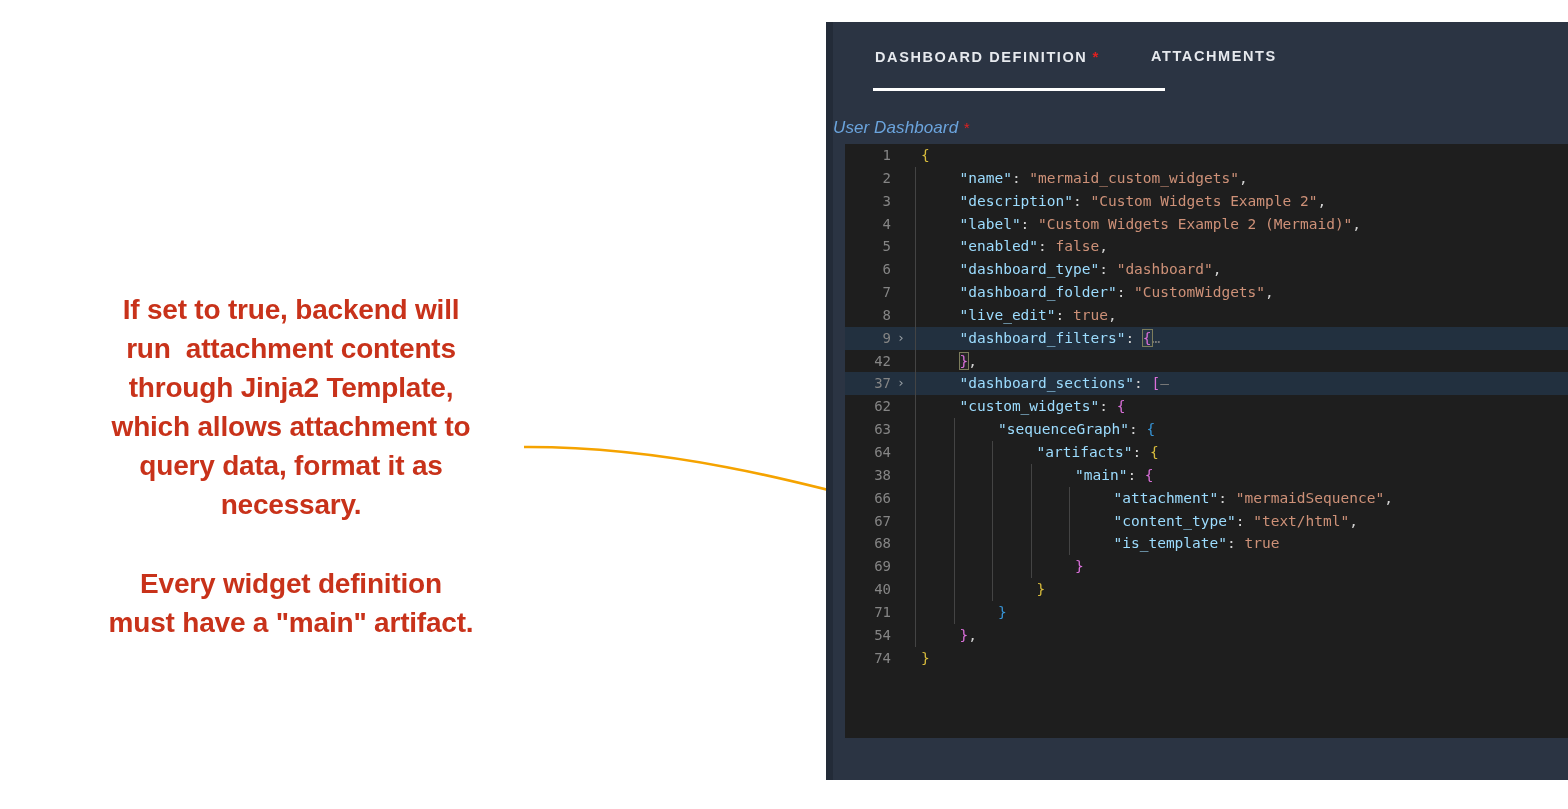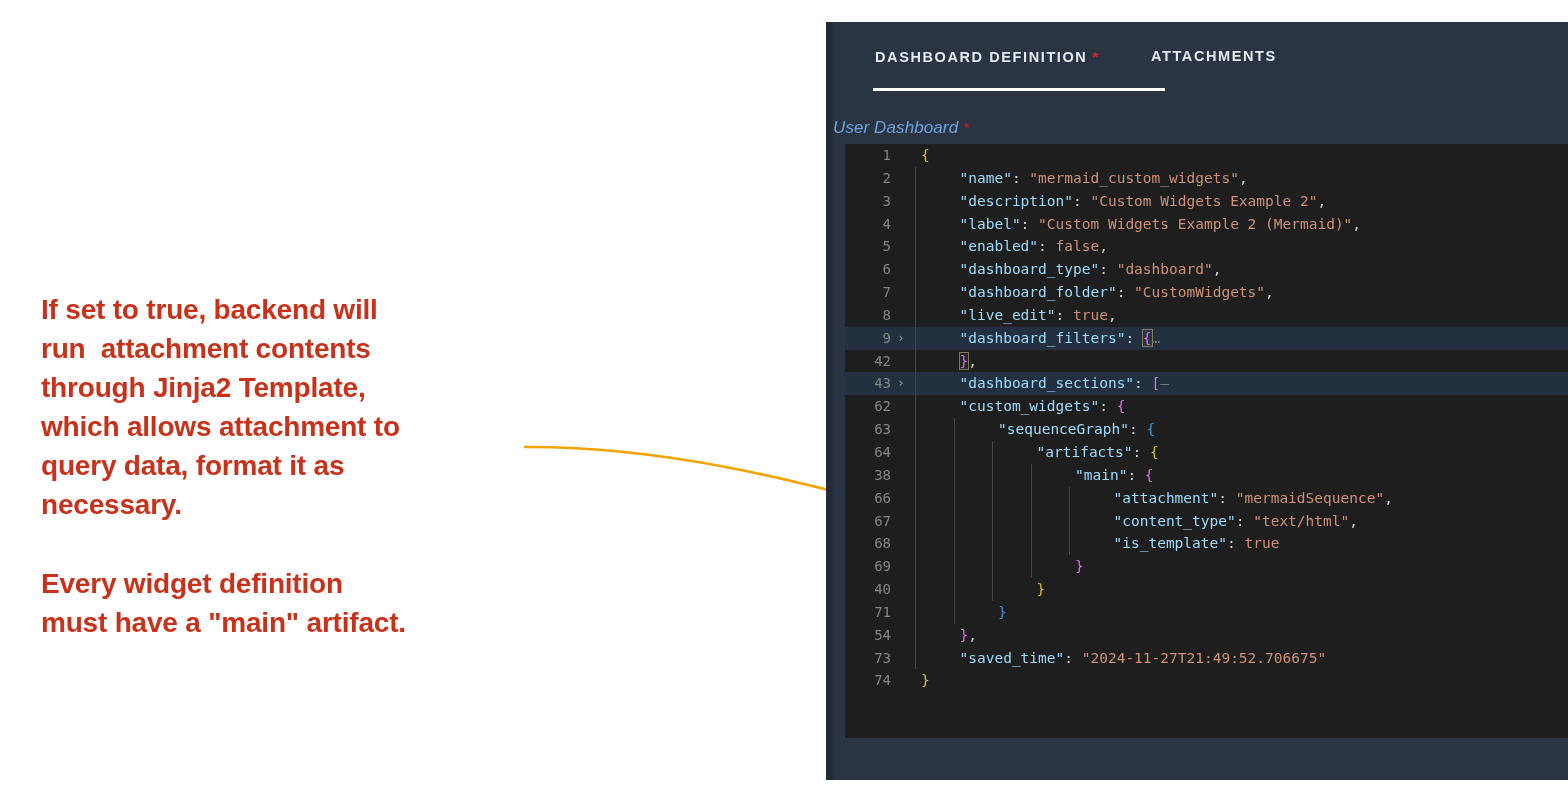--- a/index.html
+++ b/index.html
@@ -14,20 +14,21 @@
     overflow: hidden;
     font-family: "Liberation Sans", sans-serif;
   }
 
   
   #annotation-panel {
     position: absolute;
     left: 41px;
     top: 290px;
     width: 500px;
+    text-align: center;
   }
   .annot-para {
     color: #c8321a;
     font-family: "Liberation Sans", sans-serif;
     font-size: 28px;
     font-weight: bold;
     line-height: 39px;
     letter-spacing: -0.2px;
     margin: 0;
     white-space: pre-wrap;
@@ -237,32 +238,31 @@
         <div class="code-line"><span class="ln">1</span><span class="code-text" style="left: 76px;"><span class="br3">{</span></span></div>
         <div class="code-line"><span class="ln">2</span><span class="guide" style="left: 70px;"></span><span class="code-text" style="left: 114.5px;"><span class="k">"name"</span><span class="p">: </span><span class="s">"mermaid_custom_widgets"</span><span class="p">,</span></span></div>
         <div class="code-line"><span class="ln">3</span><span class="guide" style="left: 70px;"></span><span class="code-text" style="left: 114.5px;"><span class="k">"description"</span><span class="p">: </span><span class="s">"Custom Widgets Example 2"</span><span class="p">,</span></span></div>
         <div class="code-line"><span class="ln">4</span><span class="guide" style="left: 70px;"></span><span class="code-text" style="left: 114.5px;"><span class="k">"label"</span><span class="p">: </span><span class="s">"Custom Widgets Example 2 (Mermaid)"</span><span class="p">,</span></span></div>
         <div class="code-line"><span class="ln">5</span><span class="guide" style="left: 70px;"></span><span class="code-text" style="left: 114.5px;"><span class="k">"enabled"</span><span class="p">: </span><span class="b">false</span><span class="p">,</span></span></div>
         <div class="code-line"><span class="ln">6</span><span class="guide" style="left: 70px;"></span><span class="code-text" style="left: 114.5px;"><span class="k">"dashboard_type"</span><span class="p">: </span><span class="s">"dashboard"</span><span class="p">,</span></span></div>
         <div class="code-line"><span class="ln">7</span><span class="guide" style="left: 70px;"></span><span class="code-text" style="left: 114.5px;"><span class="k">"dashboard_folder"</span><span class="p">: </span><span class="s">"CustomWidgets"</span><span class="p">,</span></span></div>
         <div class="code-line"><span class="ln">8</span><span class="guide" style="left: 70px;"></span><span class="code-text" style="left: 114.5px;"><span class="k">"live_edit"</span><span class="p">: </span><span class="b">true</span><span class="p">,</span></span></div>
         <div class="code-line hl"><span class="ln">9</span><span class="fold">›</span><span class="guide" style="left: 70px;"></span><span class="code-text" style="left: 114.5px;"><span class="k">"dashboard_filters"</span><span class="p">: </span><span class="br1 match">{</span><span class="fade">…</span></span></div>
         <div class="code-line"><span class="ln">42</span><span class="guide" style="left: 70px;"></span><span class="code-text" style="left: 114.5px;"><span class="br1 match">}</span><span class="p">,</span></span></div>
-        <div class="code-line hl"><span class="ln">43</span><span class="fold">›</span><span class="guide" style="left: 70px;"></span><span class="code-text" style="left: 114.5px;"><span class="k">"dashboard_sections"</span><span class="p">: </span><span class="br1">[</span><span class="fade">—</span></span></div>
+        <div class="code-line hl"><span class="ln">37</span><span class="fold">›</span><span class="guide" style="left: 70px;"></span><span class="code-text" style="left: 114.5px;"><span class="k">"dashboard_sections"</span><span class="p">: </span><span class="br1">[</span><span class="fade">—</span></span></div>
         <div class="code-line"><span class="ln">62</span><span class="guide" style="left: 70px;"></span><span class="code-text" style="left: 114.5px;"><span class="k">"custom_widgets"</span><span class="p">: </span><span class="br1">{</span></span></div>
         <div class="code-line"><span class="ln">63</span><span class="guide" style="left: 70px;"></span><span class="guide" style="left: 108.5px;"></span><span class="code-text" style="left: 153px;"><span class="k">"sequenceGraph"</span><span class="p">: </span><span class="br2">{</span></span></div>
         <div class="code-line"><span class="ln">64</span><span class="guide" style="left: 70px;"></span><span class="guide" style="left: 108.5px;"></span><span class="guide" style="left: 147px;"></span><span class="code-text" style="left: 191.5px;"><span class="k">"artifacts"</span><span class="p">: </span><span class="br3">{</span></span></div>
         <div class="code-line"><span class="ln">38</span><span class="guide" style="left: 70px;"></span><span class="guide" style="left: 108.5px;"></span><span class="guide" style="left: 147px;"></span><span class="guide" style="left: 185.5px;"></span><span class="code-text" style="left: 230px;"><span class="k">"main"</span><span class="p">: </span><span class="br4">{</span></span></div>
         <div class="code-line"><span class="ln">66</span><span class="guide" style="left: 70px;"></span><span class="guide" style="left: 108.5px;"></span><span class="guide" style="left: 147px;"></span><span class="guide" style="left: 185.5px;"></span><span class="guide" style="left: 224px;"></span><span class="code-text" style="left: 268.5px;"><span class="k">"attachment"</span><span class="p">: </span><span class="s">"mermaidSequence"</span><span class="p">,</span></span></div>
         <div class="code-line"><span class="ln">67</span><span class="guide" style="left: 70px;"></span><span class="guide" style="left: 108.5px;"></span><span class="guide" style="left: 147px;"></span><span class="guide" style="left: 185.5px;"></span><span class="guide" style="left: 224px;"></span><span class="code-text" style="left: 268.5px;"><span class="k">"content_type"</span><span class="p">: </span><span class="s">"text/html"</span><span class="p">,</span></span></div>
         <div class="code-line"><span class="ln">68</span><span class="guide" style="left: 70px;"></span><span class="guide" style="left: 108.5px;"></span><span class="guide" style="left: 147px;"></span><span class="guide" style="left: 185.5px;"></span><span class="guide" style="left: 224px;"></span><span class="code-text" style="left: 268.5px;"><span class="k">"is_template"</span><span class="p">: </span><span class="b">true</span></span></div>
         <div class="code-line"><span class="ln">69</span><span class="guide" style="left: 70px;"></span><span class="guide" style="left: 108.5px;"></span><span class="guide" style="left: 147px;"></span><span class="guide" style="left: 185.5px;"></span><span class="code-text" style="left: 230px;"><span class="br4">}</span></span></div>
         <div class="code-line"><span class="ln">40</span><span class="guide" style="left: 70px;"></span><span class="guide" style="left: 108.5px;"></span><span class="guide" style="left: 147px;"></span><span class="code-text" style="left: 191.5px;"><span class="br3">}</span></span></div>
         <div class="code-line"><span class="ln">71</span><span class="guide" style="left: 70px;"></span><span class="guide" style="left: 108.5px;"></span><span class="code-text" style="left: 153px;"><span class="br2">}</span></span></div>
         <div class="code-line"><span class="ln">54</span><span class="guide" style="left: 70px;"></span><span class="code-text" style="left: 114.5px;"><span class="br1">}</span><span class="p">,</span></span></div>
-        <div class="code-line"><span class="ln">73</span><span class="guide" style="left: 70px;"></span><span class="code-text" style="left: 114.5px;"><span class="k">"saved_time"</span><span class="p">: </span><span class="s">"2024-11-27T21:49:52.706675"</span></span></div>
         <div class="code-line"><span class="ln">74</span><span class="code-text" style="left: 76px;"><span class="br3">}</span></span></div>
       </div>
 
   </div>
 
   <div id="editor-footer"></div>
 </div>
 
 </body></html>

